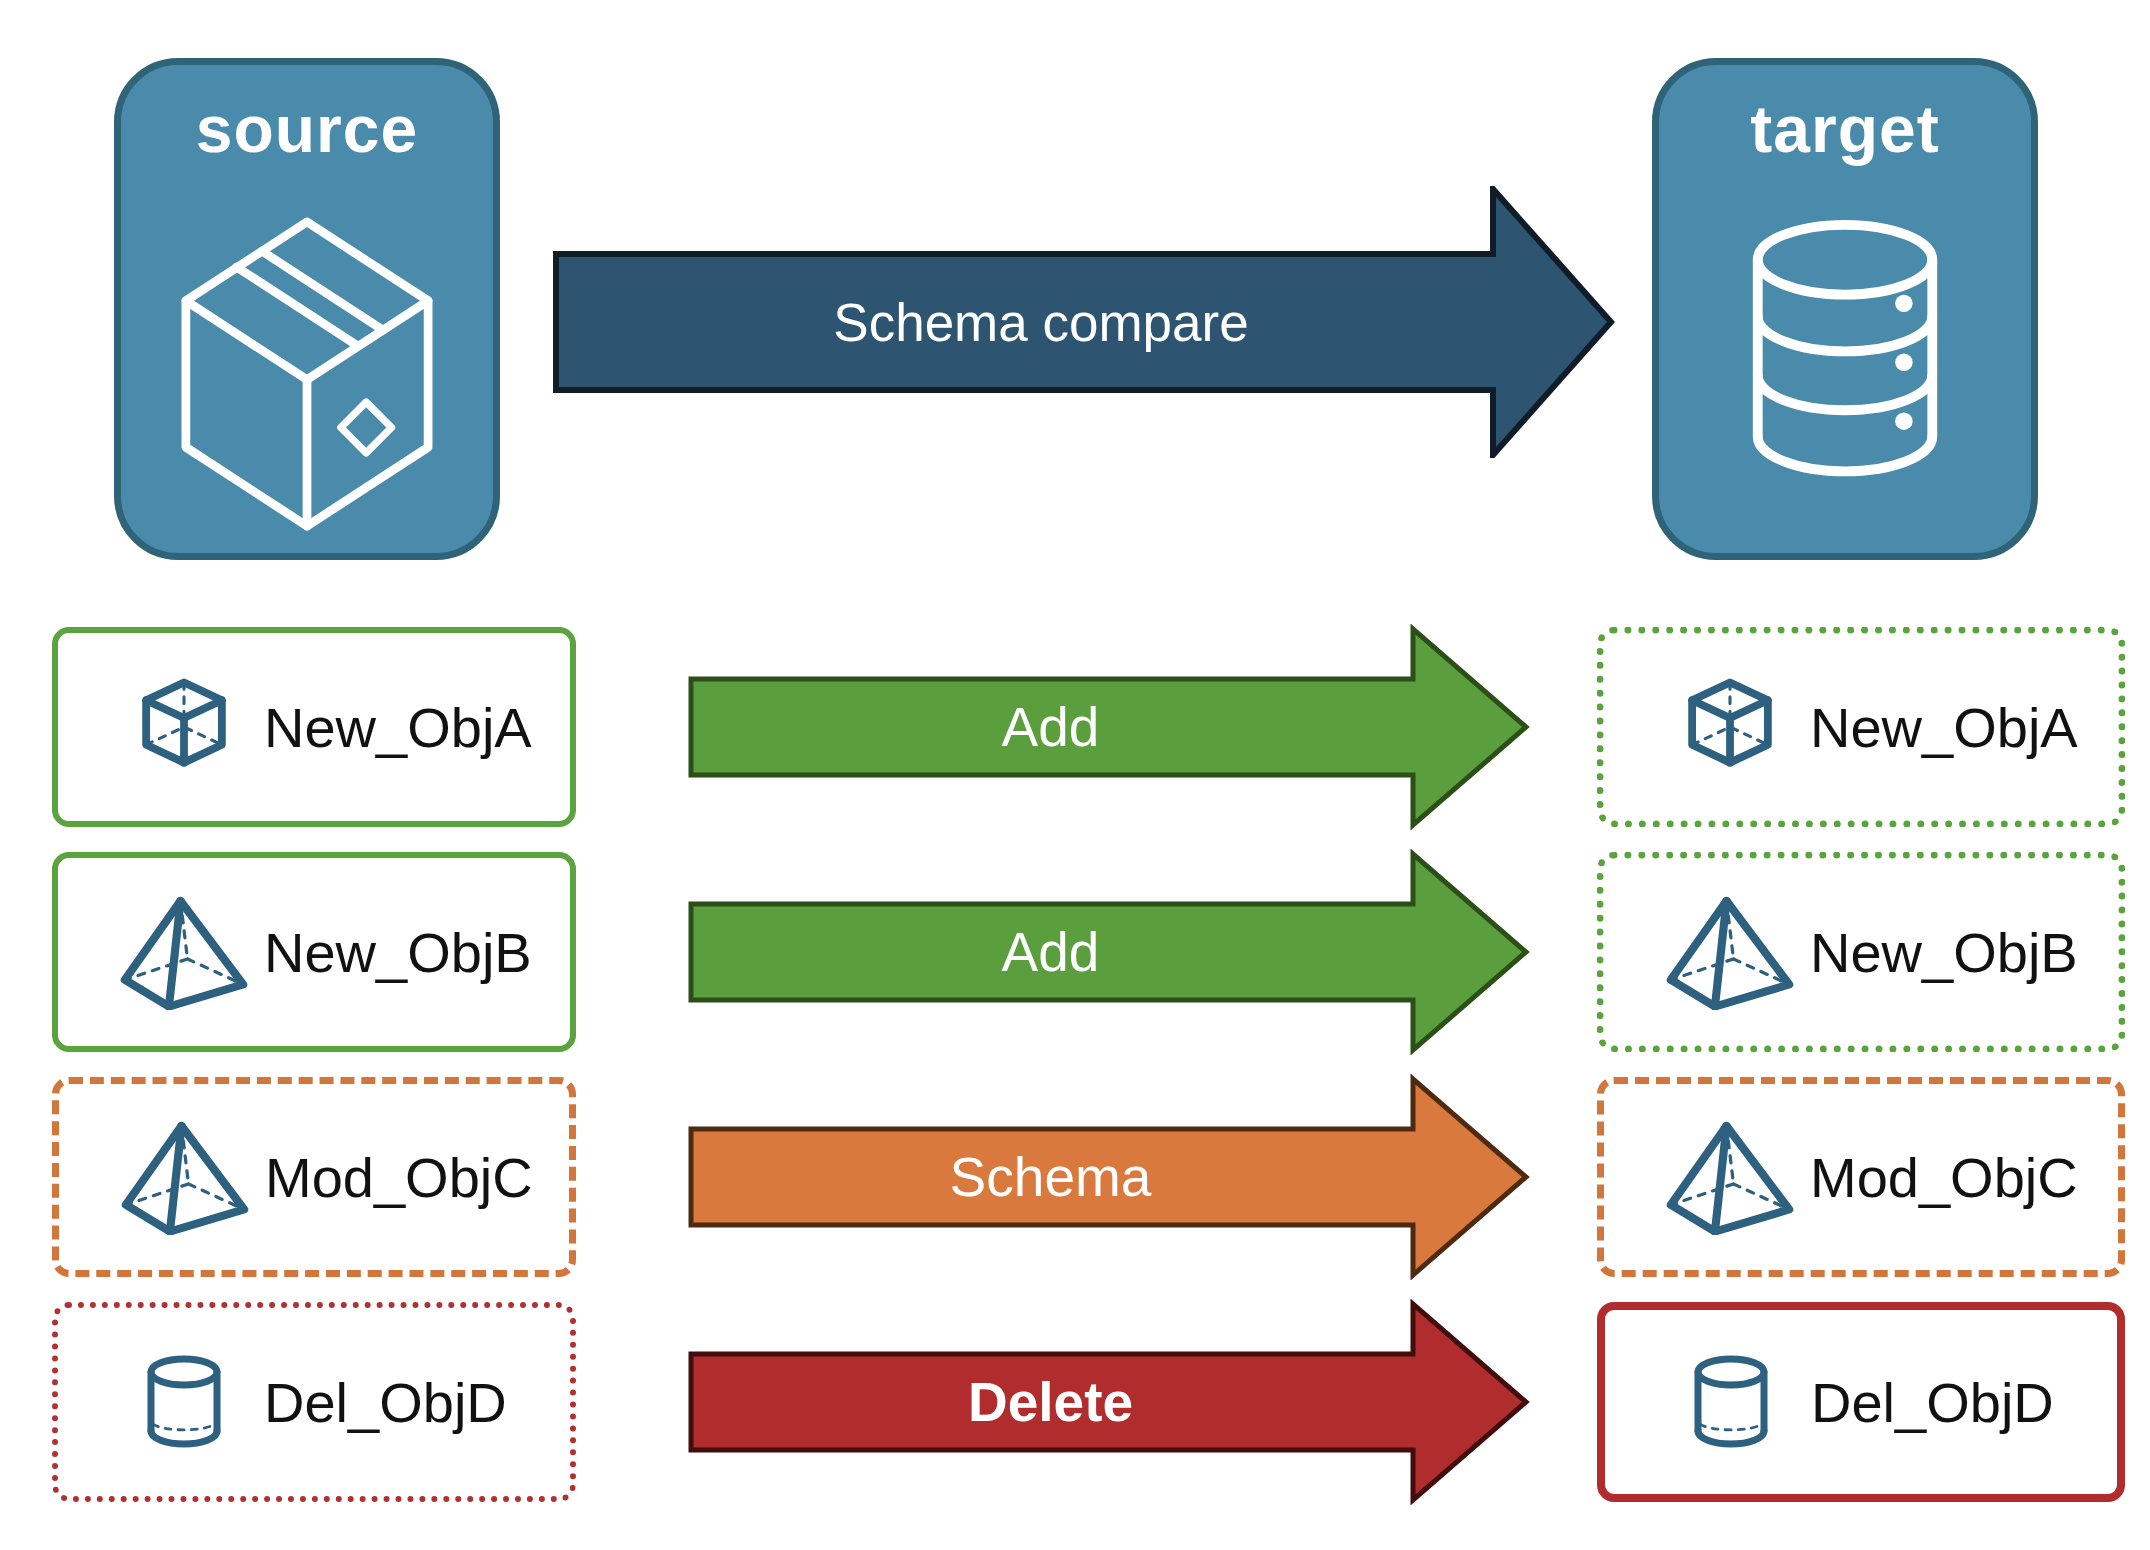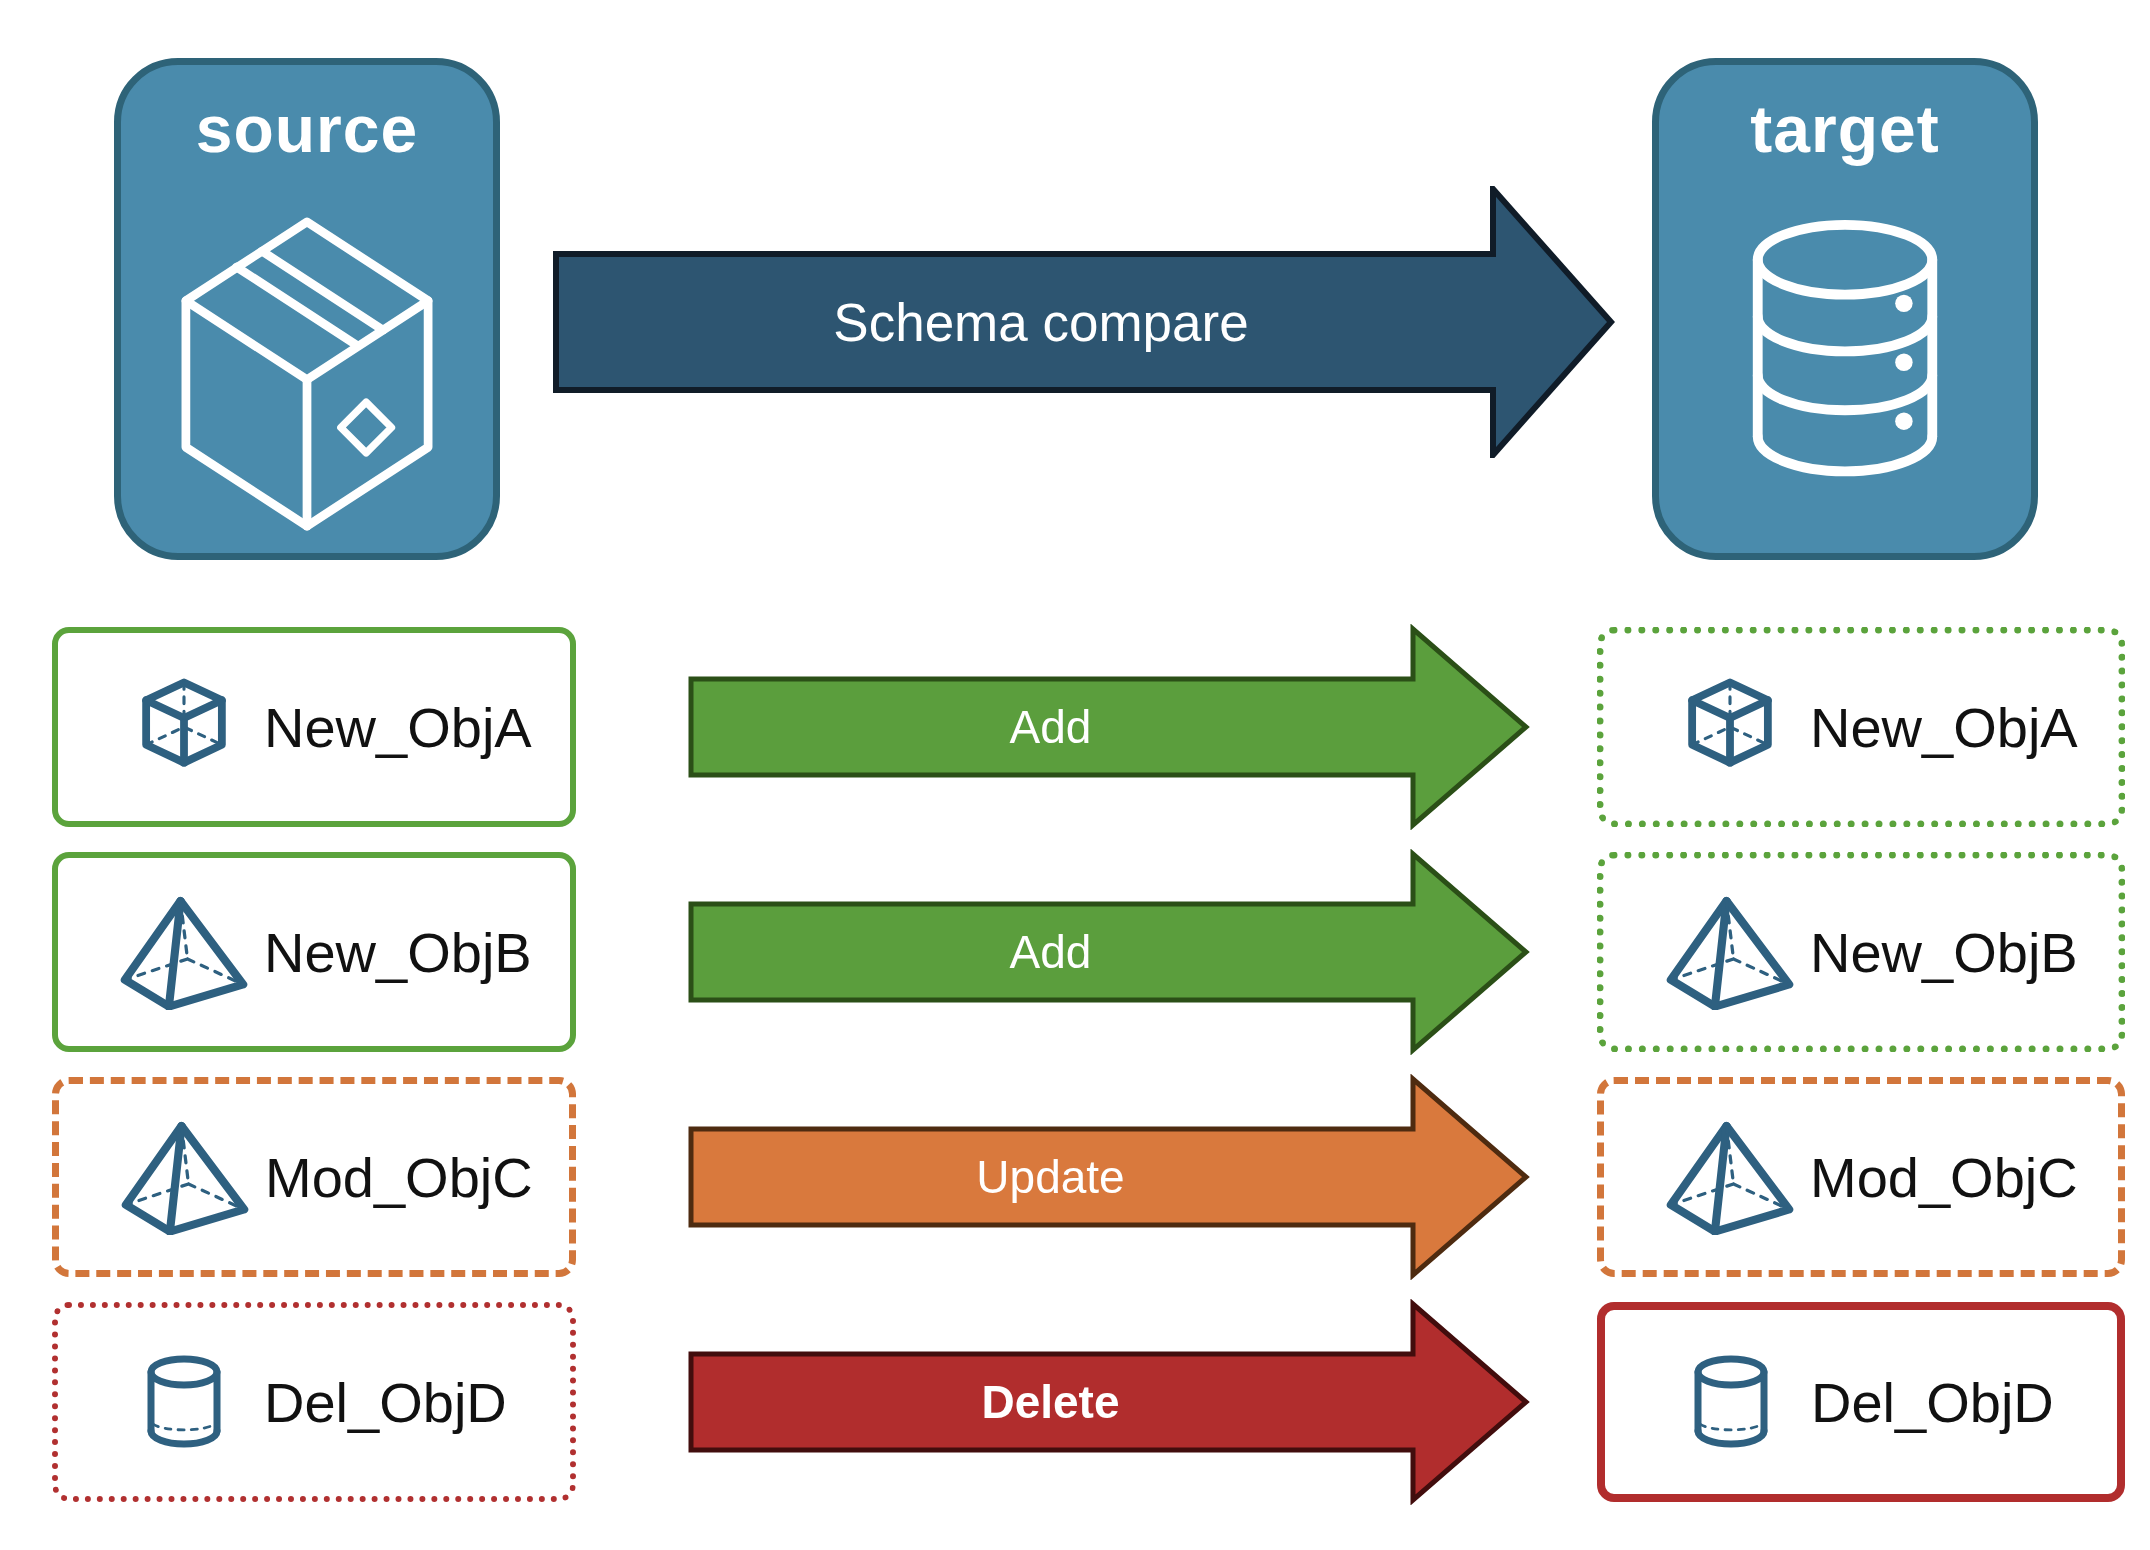--- a/index.html
+++ b/index.html
@@ -52,21 +52,21 @@
   .arrow-navy polygon{fill:var(--navy-fill);stroke:var(--navy-stroke);stroke-width:6;stroke-linejoin:miter;}
   .arrow-green polygon{fill:var(--green);stroke:var(--green-dark);stroke-width:5;stroke-linejoin:miter;}
   .arrow-orange polygon{fill:var(--orange);stroke:var(--orange-dark);stroke-width:5;stroke-linejoin:miter;}
   .arrow-red polygon{fill:var(--red);stroke:var(--red-dark);stroke-width:5;stroke-linejoin:miter;}
   .arrow-label{
     position:absolute;
     display:flex;
     align-items:center;
     justify-content:center;
     color:#ffffff;
-    font-size:46px;
+    font-size:55px;
   }
   .arrow-label.big{font-size:53px;padding-left:36px;}
   
   .obj-box{
     position:absolute;
     height:200px;
     background:#ffffff;
     border-radius:17px;
   }
   .col-left{left:52px;width:524px;}
@@ -196,21 +196,21 @@
         <path class="navy-solid" d="M4,74 L52,6 L106,78 L42,97 Z"></path>
         <path class="navy-solid" d="M52,6 L42,97"></path>
         <path class="navy-dash" d="M52,6 L58,56 M58,56 L4,74 M58,56 L106,78"></path>
       </svg>
     </span>
     <span class="obj-label">Mod_ObjC</span>
   </div>
   <svg class="flow-arrow arrow-orange" style="left:688px;top:1074px;" width="843" height="206" viewBox="0 0 843 206">
     <polygon points="3,55 725,55 725,5 838,103 725,201 725,151 3,151"></polygon>
   </svg>
-  <div class="arrow-label" style="left:688px;top:1129px;width:725px;height:96px;">Update</div>
+  <div class="arrow-label" style="left:688px;top:1129px;width:725px;height:96px;">Schema</div>
   <div class="obj-box col-right b-dashed-orange" style="top:1077px;">
     <span class="obj-icon">
       <svg width="128" height="116" viewBox="0 0 110 100">
         <path class="navy-solid" d="M4,74 L52,6 L106,78 L42,97 Z"></path>
         <path class="navy-solid" d="M52,6 L42,97"></path>
         <path class="navy-dash" d="M52,6 L58,56 M58,56 L4,74 M58,56 L106,78"></path>
       </svg>
     </span>
     <span class="obj-label">Mod_ObjC</span>
   </div>

